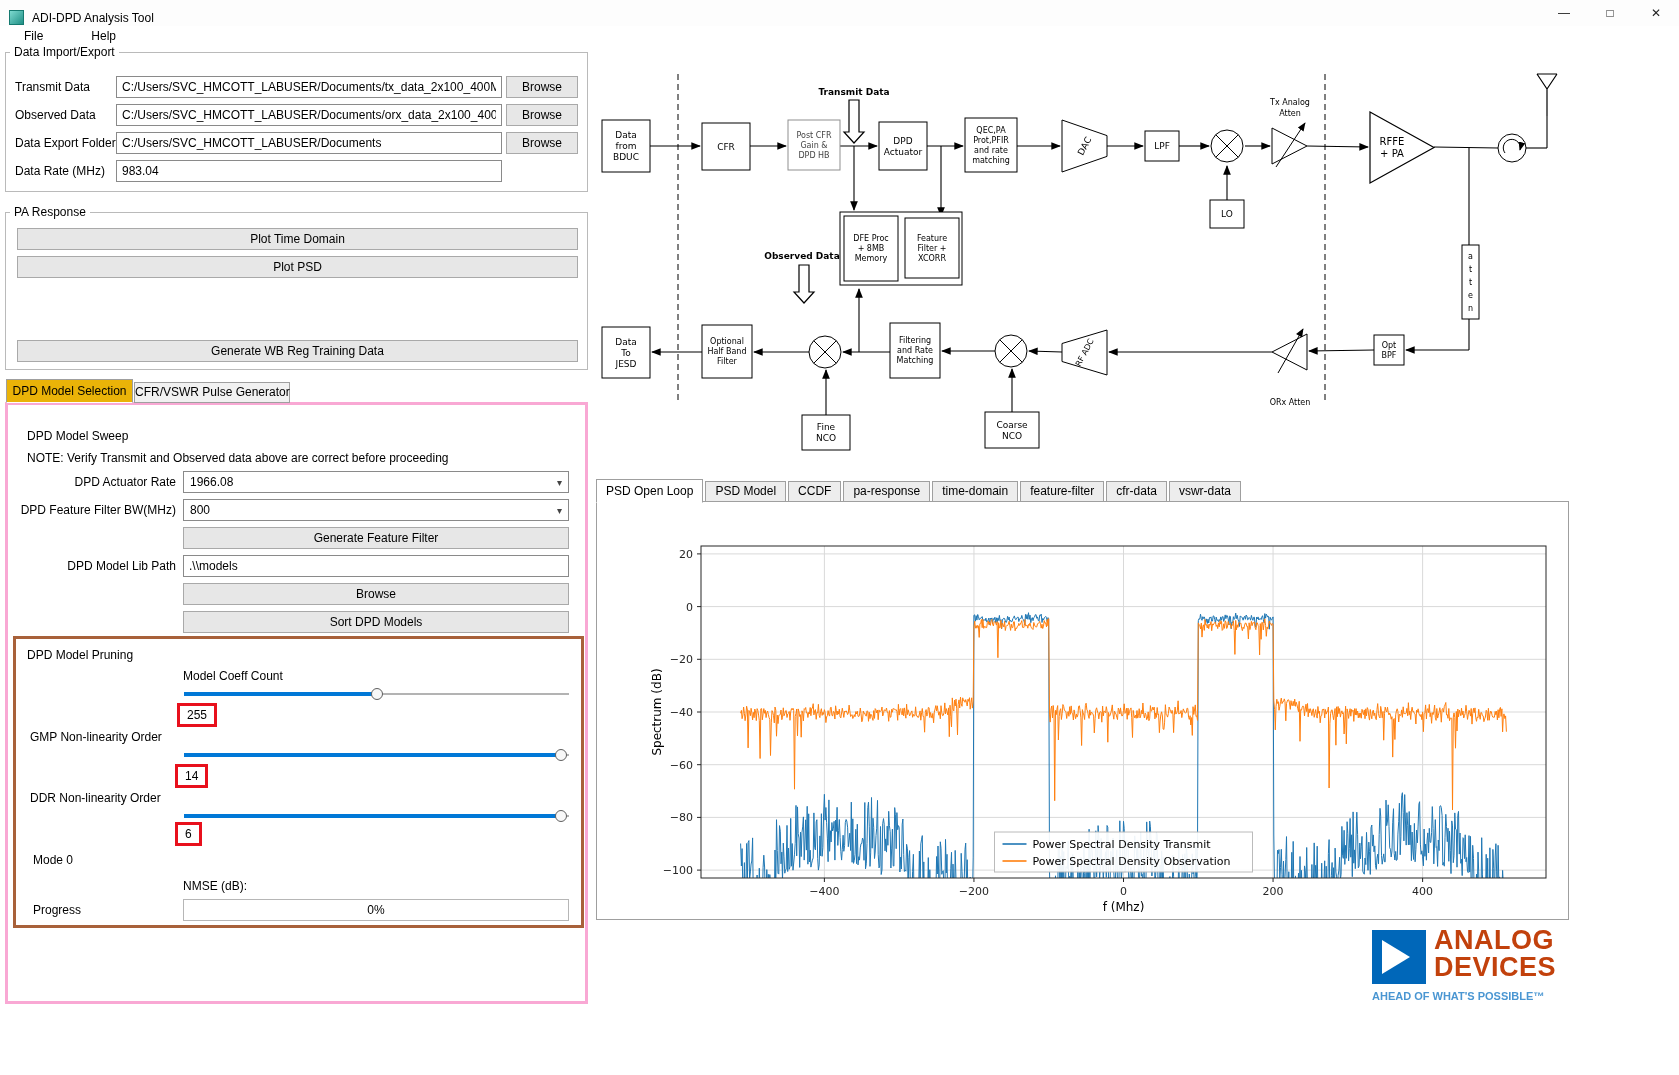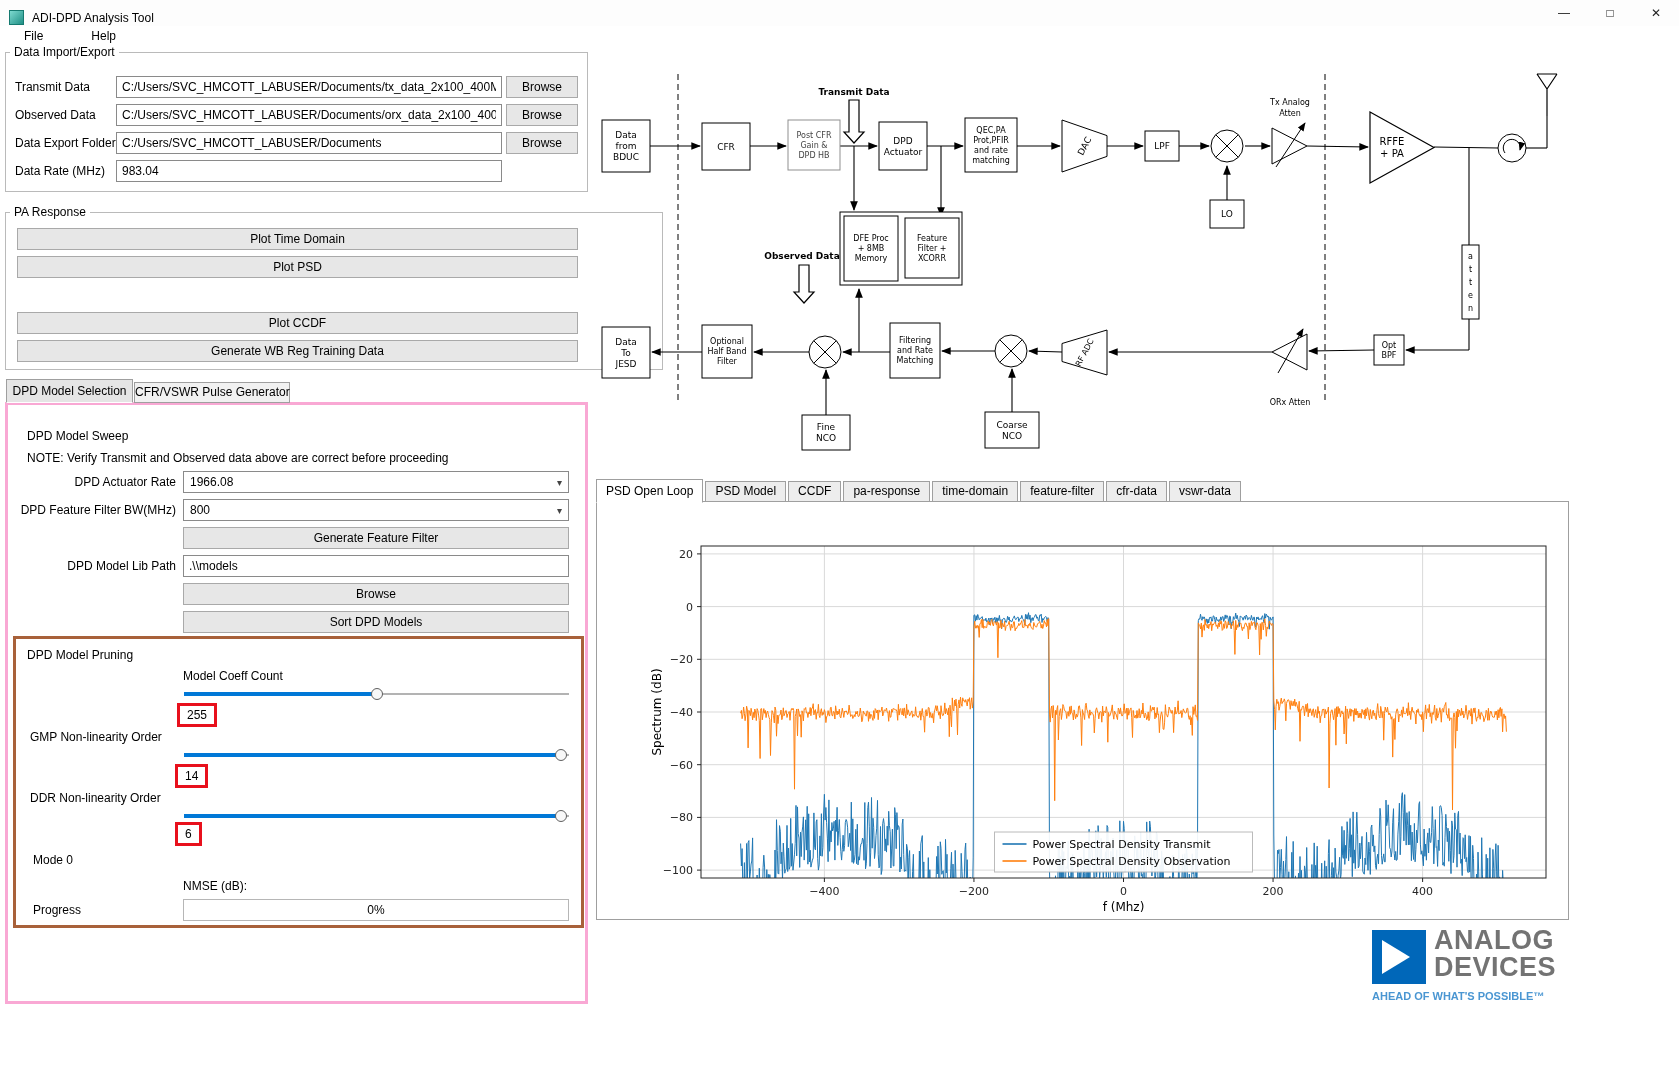--- a/index.html
+++ b/index.html
@@ -8,29 +8,29 @@
 .titlebar{position:absolute;left:0;top:0;width:1679px;height:36px;background:#fdfdfd;border-bottom:1px solid #ececec;display:flex;align-items:center}
 .app-icon{width:15px;height:15px;margin-left:9px;background:linear-gradient(135deg,#7ddad0,#1f8f85);border:1px solid #157a70}
 .title{margin-left:8px;font-size:12px}
 .winbtns{position:absolute;right:0;top:0;height:26px;display:flex}
 .winbtn{width:46px;height:26px;display:flex;align-items:center;justify-content:center;font-size:12px;color:#222}
 .menubar{position:absolute;left:0;top:26px;width:1679px;height:20px;display:flex;align-items:center;background:#fff}
 .menuitem{padding:2px 24px}
 .group{position:absolute;border:1px solid #bababa;background:#fff}
 .glabel{position:absolute;top:-8px;left:4px;background:#fff;padding:0 4px;white-space:nowrap}
 #grp-import{left:5px;top:52px;width:583px;height:140px}
-#grp-pa{left:5px;top:212px;width:658px;height:158px}
+#grp-pa{left:5px;top:212px;width:583px;height:158px}
 .iorow{position:absolute;left:0;width:100%;height:22px}
 .iolabel{position:absolute;left:9px;top:0;line-height:22px;white-space:nowrap}
 .iofield{position:absolute;left:110px;top:0;width:386px;height:22px;border:1px solid #8a8a8a;padding:0 5px;font:12px "Liberation Sans",sans-serif;background:#fff;color:#000}
 .btn{background:#e7e7e7;border:1px solid #a9a9a9;font:12px "Liberation Sans",sans-serif;color:#000;text-align:center}
 .browse{position:absolute;left:500px;top:0;width:72px;height:22px}
 .wbtn{position:absolute;left:11px;width:561px;height:22px}
 .ltab{position:absolute;border:1px solid #9f9f9f;background:#f1f1f1;text-align:center;font-size:12px;white-space:nowrap;z-index:2}
-.ltab.active{background:#e5e5e5;border-bottom:1px solid #fff;z-index:3}
+.ltab.active{background:#eab308;border-bottom:1px solid #fff;z-index:3}
 .lpanel{position:absolute;left:5px;top:402px;width:583px;height:602px;border:3px solid #f9a8d4;background:#fff;z-index:1}
 .ptext{position:absolute;font-size:12px;white-space:nowrap}
 .rlabel{position:absolute;font-size:12px;text-align:right;white-space:nowrap;line-height:22px}
 .combo{position:absolute;height:22px;border:1px solid #8a8a8a;background:#fff;line-height:20px;padding:0 6px}
 .combo .caret{position:absolute;right:6px;top:1px;font-size:10px;color:#444}
 .pbtn{position:absolute;left:175px;width:386px;height:22px}
 .pinput{position:absolute;left:175px;width:386px;height:22px;border:1px solid #8a8a8a;padding:8px 5px;font:12px "Liberation Sans",sans-serif;background:#fff}
 .prunebox{position:absolute;left:5px;top:231px;width:571px;height:292px;border:3px solid #a8613a;background:transparent}
 .slider{position:absolute;height:14px}
 .slider .track{position:absolute;left:0;right:0;top:6px;height:2px;background:#b3b3b3}
@@ -39,21 +39,21 @@
 .redbox{position:absolute;border:3px solid #e8101c;background:#fff;font-size:12px;line-height:18px;padding:0 7px;white-space:nowrap}
 .progress{position:absolute;height:22px;border:1px solid #b6b6b6;background:#fff;text-align:center;line-height:20px;font-size:12px}
 #diagram{position:absolute;left:596px;top:46px;width:1080px;height:430px;font-family:"DejaVu Sans",sans-serif}
 .ptabs{position:absolute;left:596px;top:478px;height:24px;display:flex;align-items:flex-end;z-index:2}
 .ptab{border:1px solid #9f9f9f;background:#ededed;height:21px;line-height:19px;padding:0 9px;margin-right:2px;font-size:12px;white-space:nowrap}
 .ptab.active{background:#fff;height:24px;line-height:22px;margin-bottom:-1px;border-bottom:1px solid #fff;z-index:3}
 .plotpanel{position:absolute;left:596px;top:501px;width:973px;height:419px;border:1px solid #9f9f9f;background:#fff;z-index:1}
 #chart{font-family:"DejaVu Sans",sans-serif}
 .adi{position:absolute;left:1372px;top:930px;width:210px;height:90px}
 .adimark{position:absolute;left:0;top:0;width:54px;height:54px}
-.adiname{position:absolute;left:62px;top:-3px;font-weight:bold;font-size:27px;line-height:27px;color:#737373;letter-spacing:.5px}
+.adiname{position:absolute;left:62px;top:-3px;font-weight:bold;font-size:27px;line-height:27px;color:#c2410c;letter-spacing:.5px}
 .aditag{position:absolute;left:0;top:60px;font-size:11px;font-weight:bold;color:#4a96d2;white-space:nowrap}
 </style>
 </head>
 <body>
 
 <div class="titlebar">
   <div class="app-icon"></div>
   <div class="title">ADI-DPD Analysis Tool</div>
   <div class="winbtns">
     <div class="winbtn">—</div>
@@ -87,21 +87,20 @@
   <div class="iorow" style="top:107px">
     <span class="iolabel">Data Rate (MHz)</span>
     <input class="iofield" readonly="" value="983.04" style="">
   </div>
 </div>
 
 <div class="group" id="grp-pa">
   <span class="glabel">PA Response</span>
   <button class="btn wbtn" style="top:15px">Plot Time Domain</button>
   <button class="btn wbtn" style="top:43px">Plot PSD</button>
-  <button class="btn wbtn" style="top:99px">Plot CCDF</button>
   <button class="btn wbtn" style="top:127px">Generate WB Reg Training Data</button>
 </div>
 
 <div class="ltab active" style="left:6px;top:379px;width:127px;height:24px;line-height:22px">DPD Model Selection</div>
 <div class="ltab" style="left:134px;top:382px;width:156px;height:21px;line-height:19px">CFR/VSWR Pulse Generator</div>
 
 <div class="lpanel">
   <div class="ptext" style="left:19px;top:24px">DPD Model Sweep</div>
   <div class="ptext" style="left:19px;top:46px">NOTE: Verify Transmit and Observed data above are correct before proceeding</div>
 

